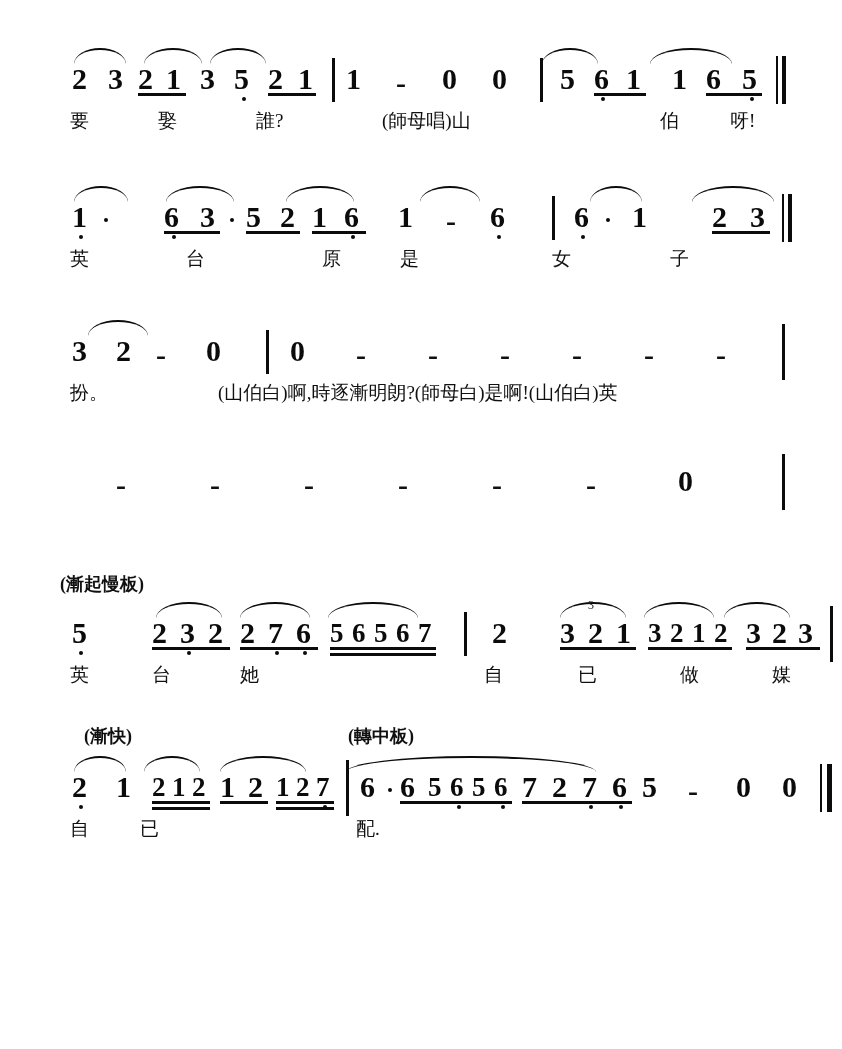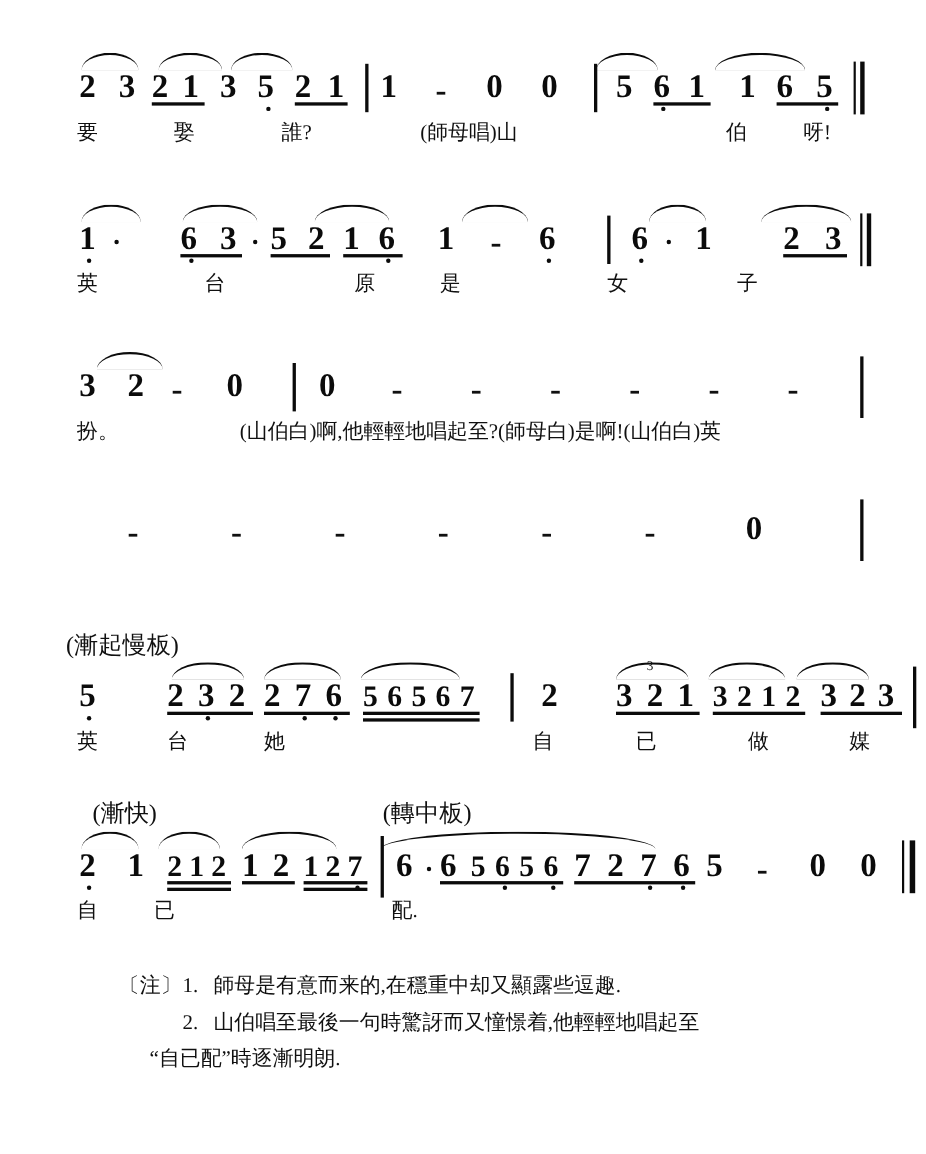--- a/index.html
+++ b/index.html
@@ -119,23 +119,24 @@
   .ly {
     position: absolute;
     font-size: 19px;
     line-height: 22px;
     top: 2px;
     white-space: nowrap;
     font-family: "Liberation Serif", serif;
   }
   .tempo {
     position: absolute;
-    font-size: 22px;
+    font-size: 18px;
     font-family: "Liberation Serif", serif;
     white-space: nowrap;
+    font-weight: bold;
   }
 
   
   .notes {
     position: absolute;
     left: 108px;
     top: 880px;
     width: 690px;
     font-size: 19px;
     line-height: 33px;
@@ -277,21 +278,21 @@
       <span class="dash" style="left:296px;">-</span>
       <span class="dash" style="left:368px;">-</span>
       <span class="dash" style="left:440px;">-</span>
       <span class="dash" style="left:512px;">-</span>
       <span class="dash" style="left:584px;">-</span>
       <span class="dash" style="left:656px;">-</span>
       <span class="bar tall" style="left:722px;"></span>
     </div>
     <div class="lyrics">
       <span class="ly" style="left:10px;">扮。</span>
-      <span class="ly" style="left:158px;">(山伯白)啊,他輕輕地唱起至?(師母白)是啊!(山伯白)英</span>
+      <span class="ly" style="left:158px;">(山伯白)啊,時逐漸明朗?(師母白)是啊!(山伯白)英</span>
     </div>
   </div>
 
   <div class="system" style="top:448px;">
     <div class="staff">
       <span class="dash" style="left:56px;">-</span>
       <span class="dash" style="left:150px;">-</span>
       <span class="dash" style="left:244px;">-</span>
       <span class="dash" style="left:338px;">-</span>
       <span class="dash" style="left:432px;">-</span>
@@ -428,25 +429,14 @@
           <i style="left:7px; width:5px;"></i>
       </span>
     </div>
     <div class="lyrics">
       <span class="ly" style="left:10px;">自</span>
       <span class="ly" style="left:80px;">已</span>
       <span class="ly" style="left:296px;">配.</span>
     </div>
   </div>
 
-  <div class="notes">
-    <div class="note-row">
-      <span class="note-label">〔注〕</span><span class="note-num">1.</span><span>師母是有意而来的,在穩重中却又顯露些逗趣.</span>
-    </div>
-    <div class="note-row note-indent">
-      <span class="note-num">2.</span><span>山伯唱至最後一句時驚訝而又憧憬着,他輕輕地唱起至</span>
-    </div>
-    <div class="note-row" style="padding-left:28px;">
-      <span>“自已配”時逐漸明朗.</span>
-    </div>
-  </div>
 
 </div>
 
 </body></html>

